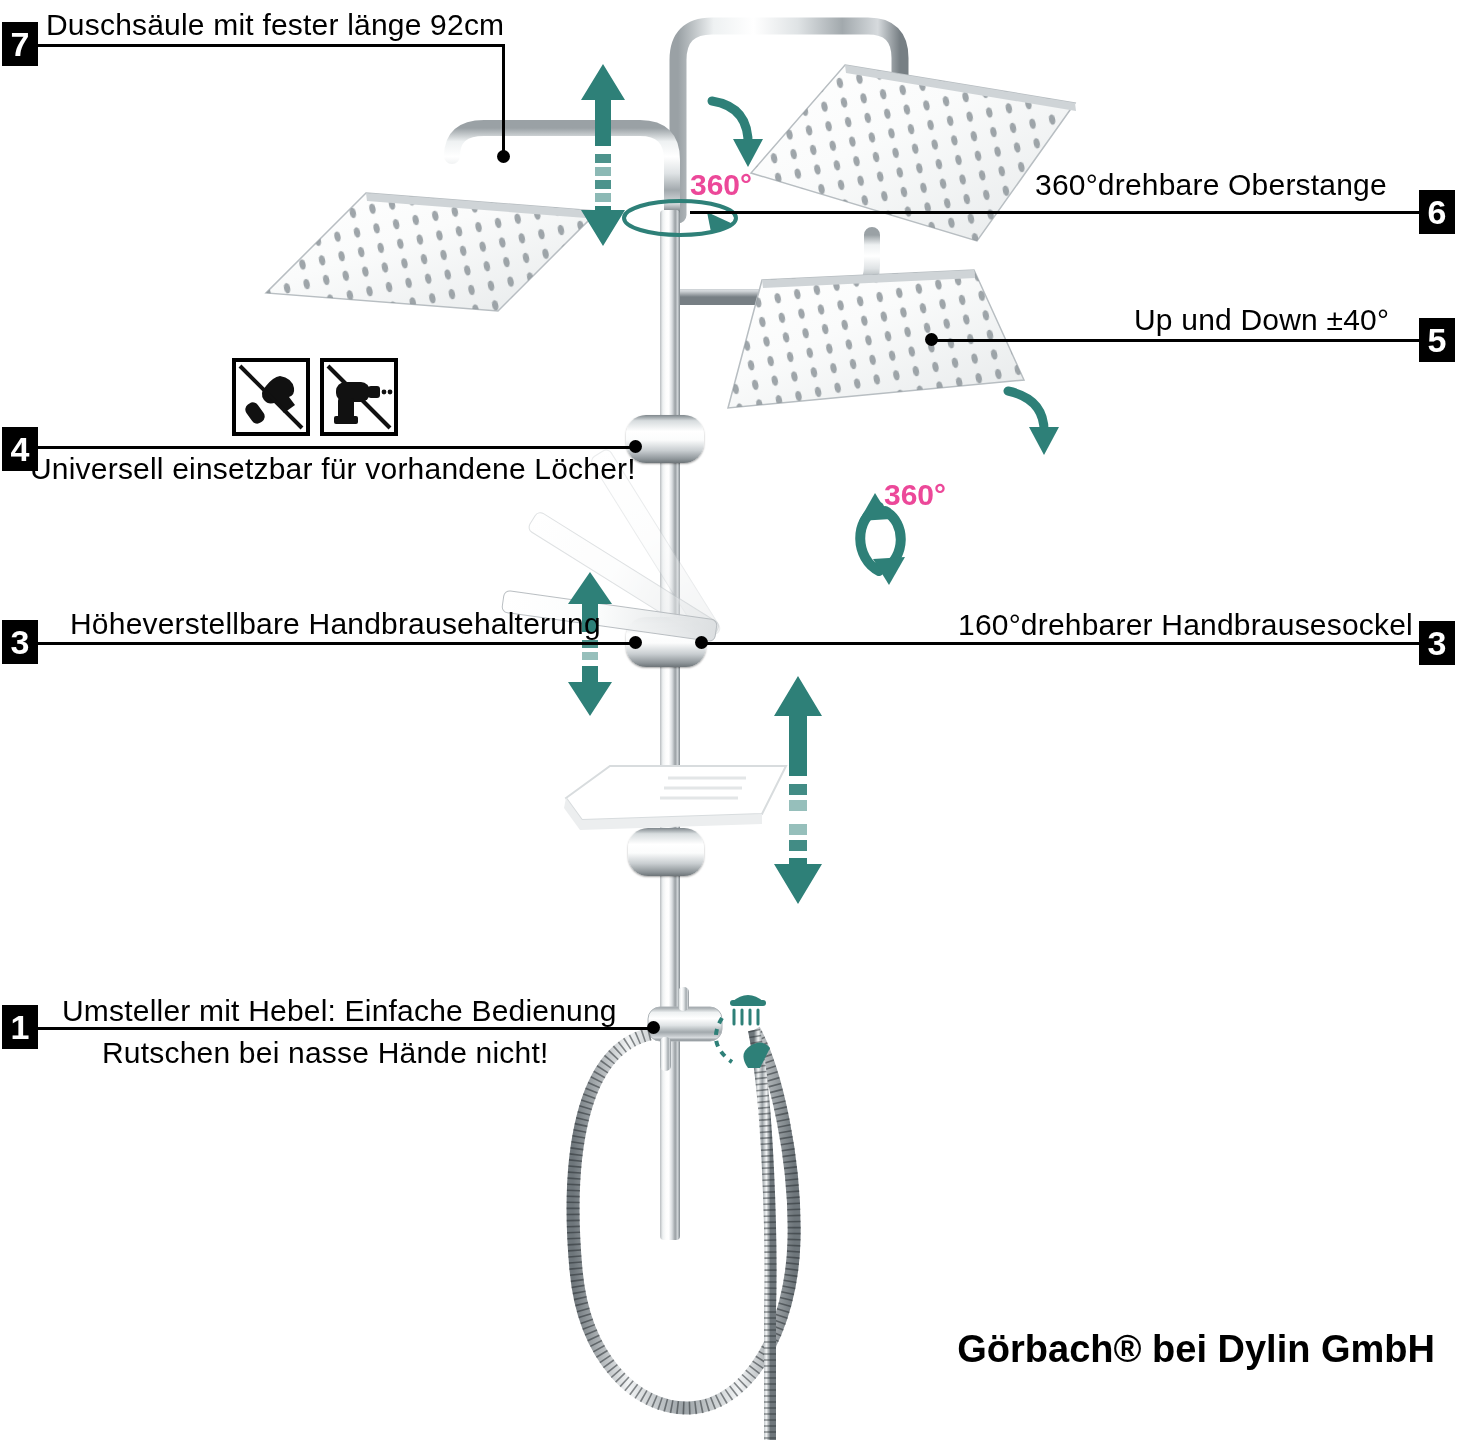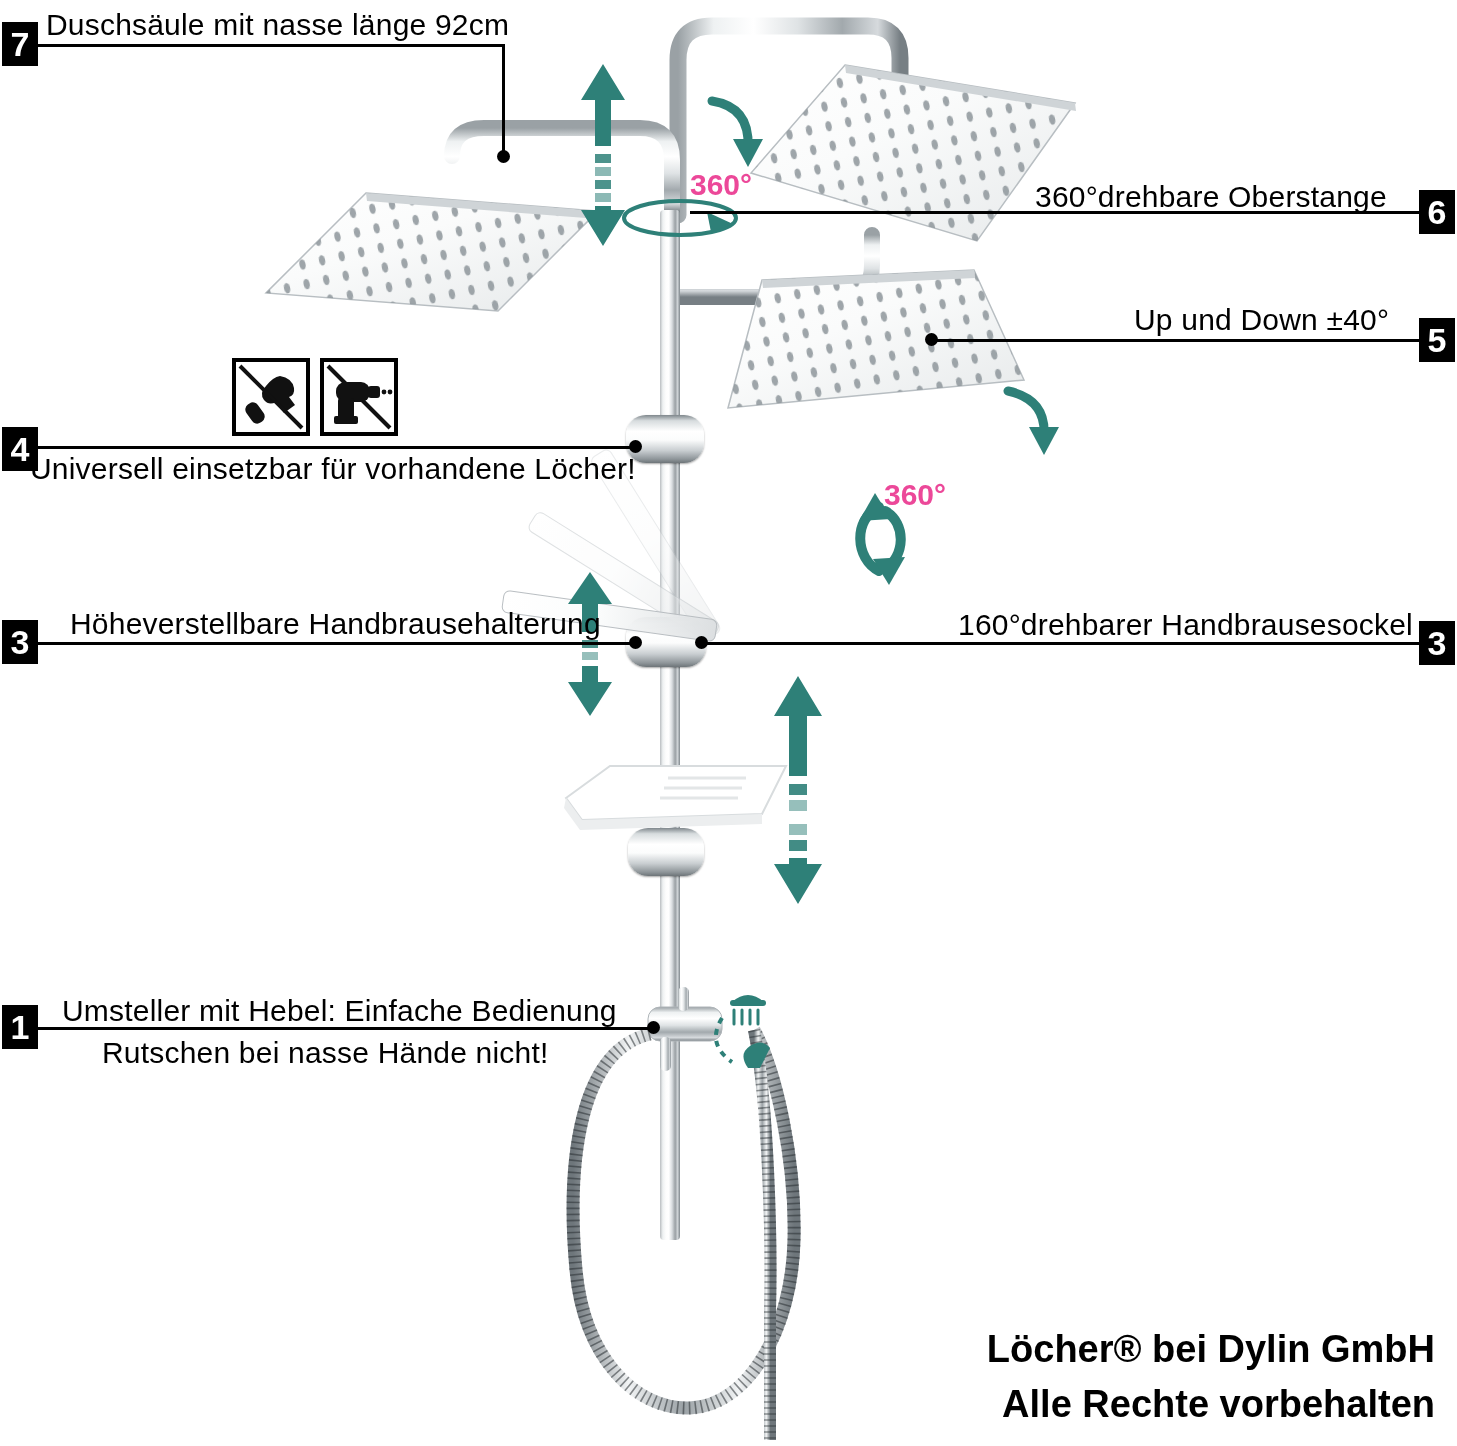--- a/index.html
+++ b/index.html
@@ -254,28 +254,28 @@
         <rect x="44" y="24" width="12" height="12" rx="3"></rect>
         <circle cx="60" cy="30" r="2.4"></circle>
           <circle cx="66" cy="30" r="2.4"></circle>
       </g>
       <line x1="4" y1="4" x2="66" y2="66" stroke="#111" stroke-width="4"></line>
     </svg>
   </div>
 
   <div class="callout">
     <div class="badge" style="left:2px;top:22px">7</div>
-    <div class="ltext" style="left:46px;top:8px">Duschsäule mit nasse länge 92cm</div>
+    <div class="ltext" style="left:46px;top:8px">Duschsäule mit fester länge 92cm</div>
     <div class="leader" style="left:36px;top:44px;width:468px"></div>
     <div class="leader-v" style="left:502px;top:44px;height:112px"></div>
     <div class="dot" style="left:497px;top:150px"></div>
   </div>
 
   <div class="callout">
-    <div class="ltext" style="left:1035px;top:180px">360°drehbare Oberstange</div>
+    <div class="ltext" style="left:1035px;top:168px">360°drehbare Oberstange</div>
     <div class="leader" style="left:690px;top:211px;width:731px"></div>
     <div class="badge" style="left:1419px;top:190px">6</div>
   </div>
 
   <div class="callout">
     <div class="ltext" style="left:1134px;top:303px">Up und Down ±40°</div>
     <div class="leader" style="left:930px;top:339px;width:491px"></div>
     <div class="dot" style="left:925px;top:333px"></div>
     <div class="badge" style="left:1419px;top:318px">5</div>
   </div>
@@ -302,16 +302,15 @@
   </div>
 
   <div class="callout">
     <div class="badge" style="left:2px;top:1005px">1</div>
     <div class="ltext" style="left:62px;top:994px">Umsteller mit Hebel: Einfache Bedienung</div>
     <div class="leader" style="left:36px;top:1027px;width:618px"></div>
     <div class="dot" style="left:647px;top:1021px"></div>
     <div class="ltext" style="left:102px;top:1036px">Rutschen bei nasse Hände nicht!</div>
   </div>
 
-  <div class="footer" style="top:1328px">Löcher® bei Dylin GmbH</div>
-  <div class="footer" style="top:1383px">Alle Rechte vorbehalten</div>
+  <div class="footer" style="top:1328px">Görbach® bei Dylin GmbH</div>
 
 </div>
 
 </body></html>

